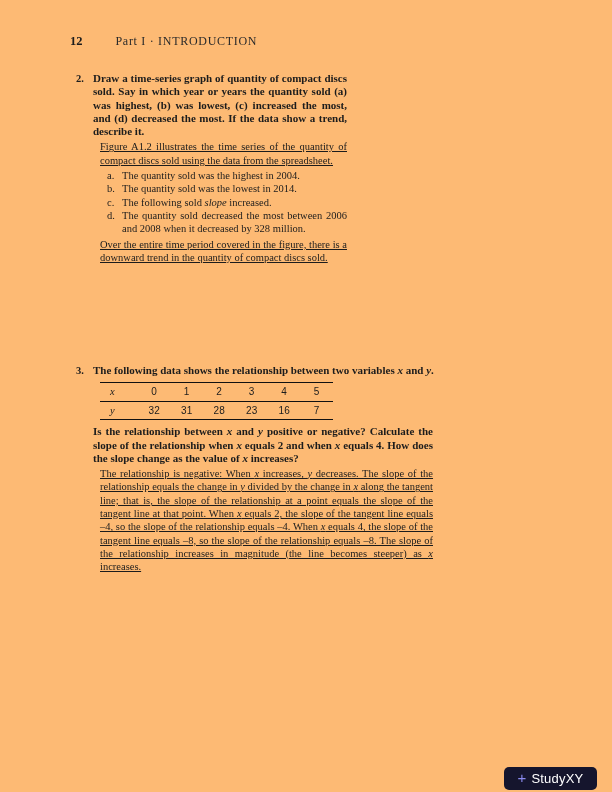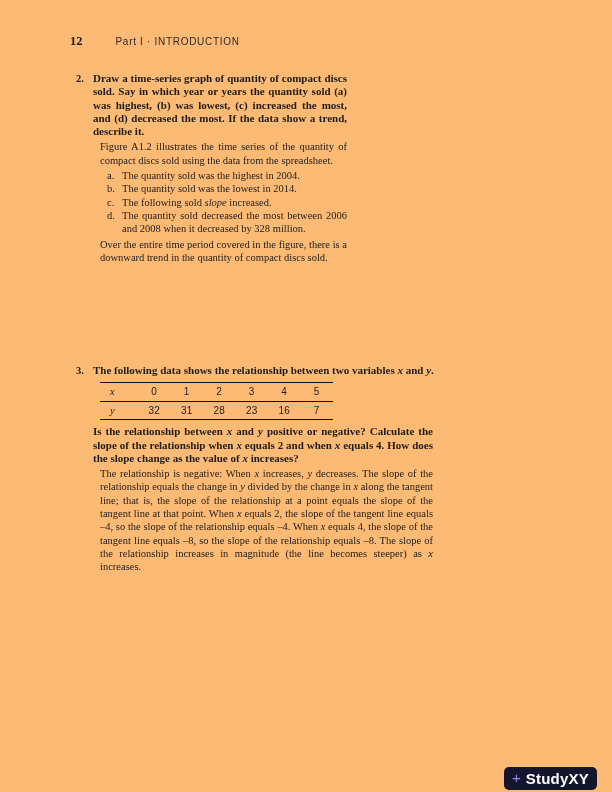--- a/index.html
+++ b/index.html
@@ -24,22 +24,22 @@
     display: flex;
     align-items: baseline;
     gap: 33px;
   }
   .page-num {
     font-size: 12.5px;
     font-weight: bold;
     font-family: "Liberation Serif", serif;
   }
   .part-title {
-    font-family: Liberation Sans, sans-serif;
-    font-size: 10px;
+    font-family: Liberation Serif, serif;
+    font-size: 12px;
     letter-spacing: 0.7px;
     color: #2a2a2a;
   }
 
   
   .q { position: absolute; display: flex; }
   .q2 { top: 72px; left: 76px; width: 271px; }
   .q3 { top: 364px; left: 76px; width: 357px; }
 
   .qnum {
@@ -58,20 +58,21 @@
     text-align: justify;
   }
   .nowrap { white-space: nowrap; text-align: left; }
 
   .answer {
     margin-top: 2px;
     margin-left: 7px;
     font-size: 10.5px;
     line-height: 13.3px;
     text-align: justify;
+    text-decoration: underline;
   }
 
   .ans-list { margin: 2px 0 2px 14px; }
   .ans-item {
     display: flex;
     font-size: 10.5px;
     line-height: 13.3px;
   }
   .ans-item .lbl { width: 15px; flex-shrink: 0; }
   .ans-item .txt { flex: 1; text-align: justify; }
@@ -123,22 +124,22 @@
   .brand-plus {
     font-family: "Liberation Sans", sans-serif;
     font-size: 15px;
     font-weight: 400;
     line-height: 1;
     color: #8b8bf0;
     transform: translateY(-1px);
   }
   .brand-text {
     font-family: "Liberation Sans", sans-serif;
-    font-weight: bold;
-    font-size: 15px;
+    font-weight: normal;
+    font-size: 13px;
     color: #ffffff;
     letter-spacing: 0.2px;
   }
   .brand-text .xy { color: #ffffff; }
 </style>
 </head>
 <body>
 
 <div class="page">
 

